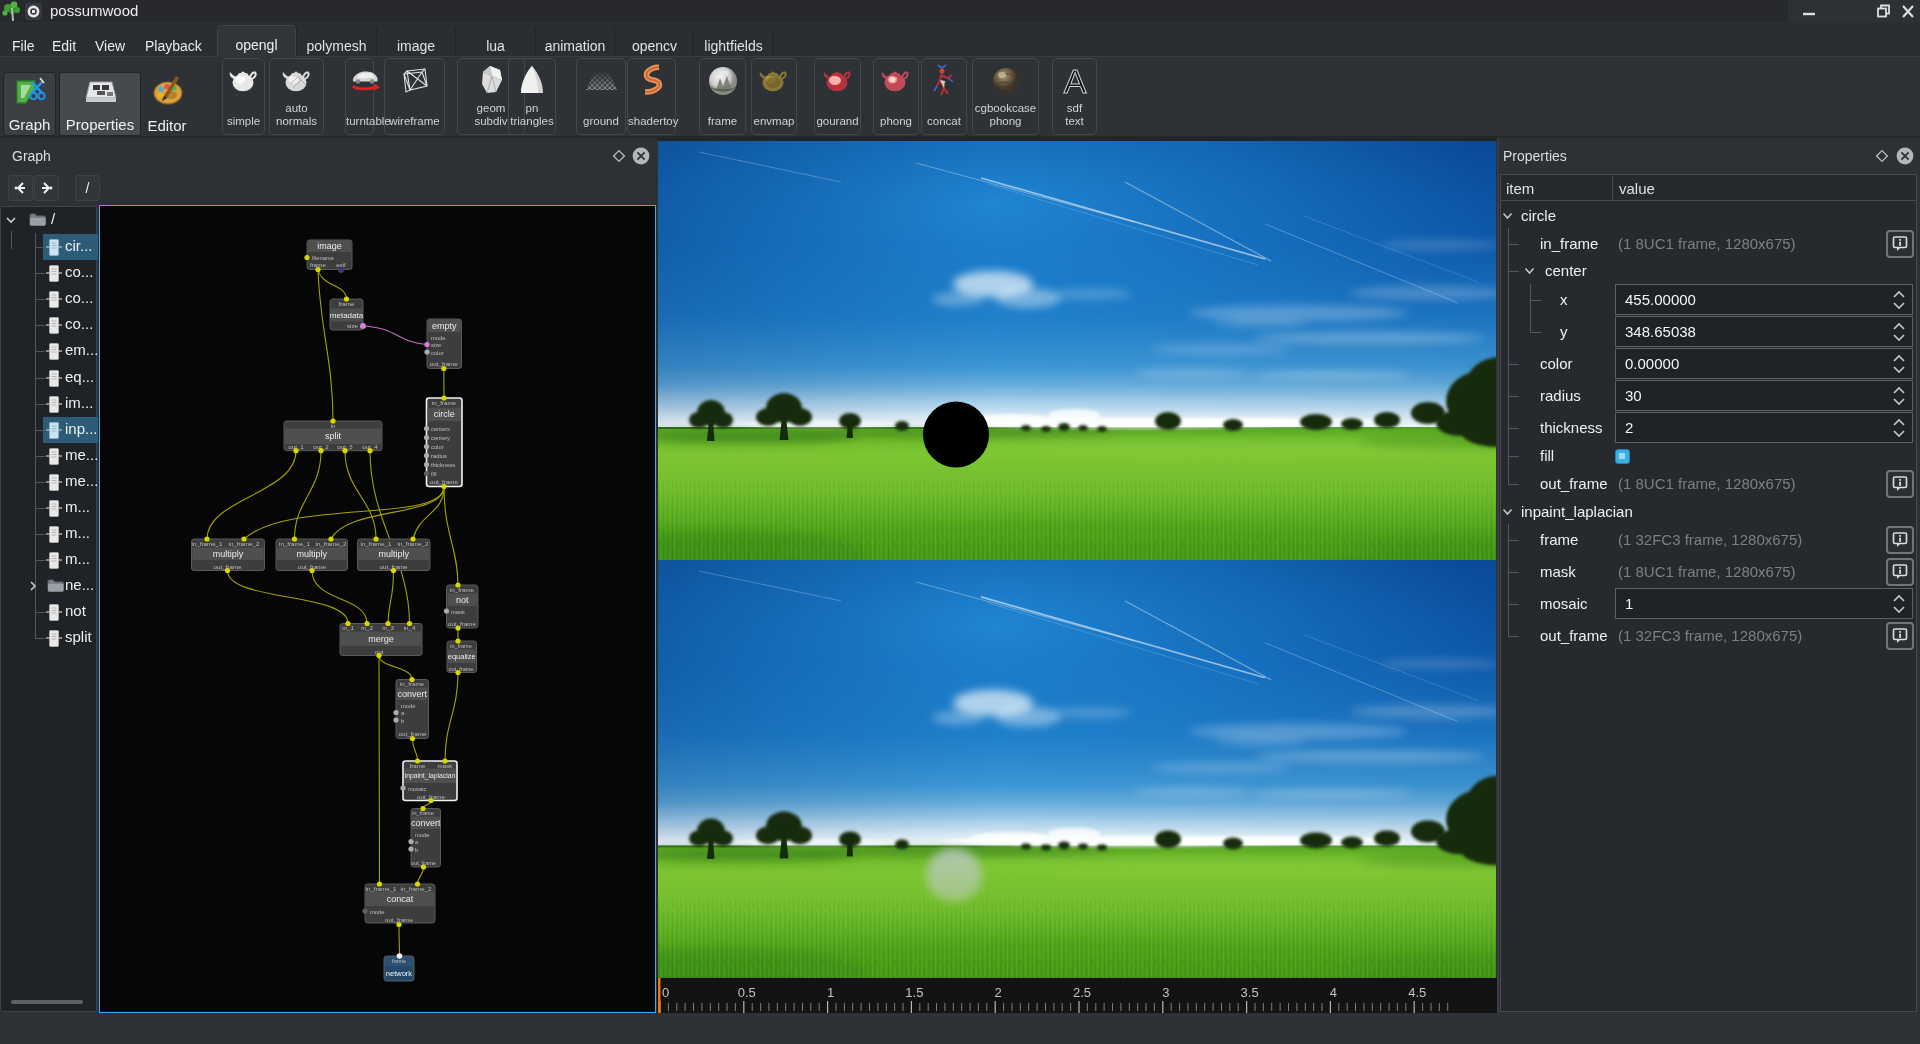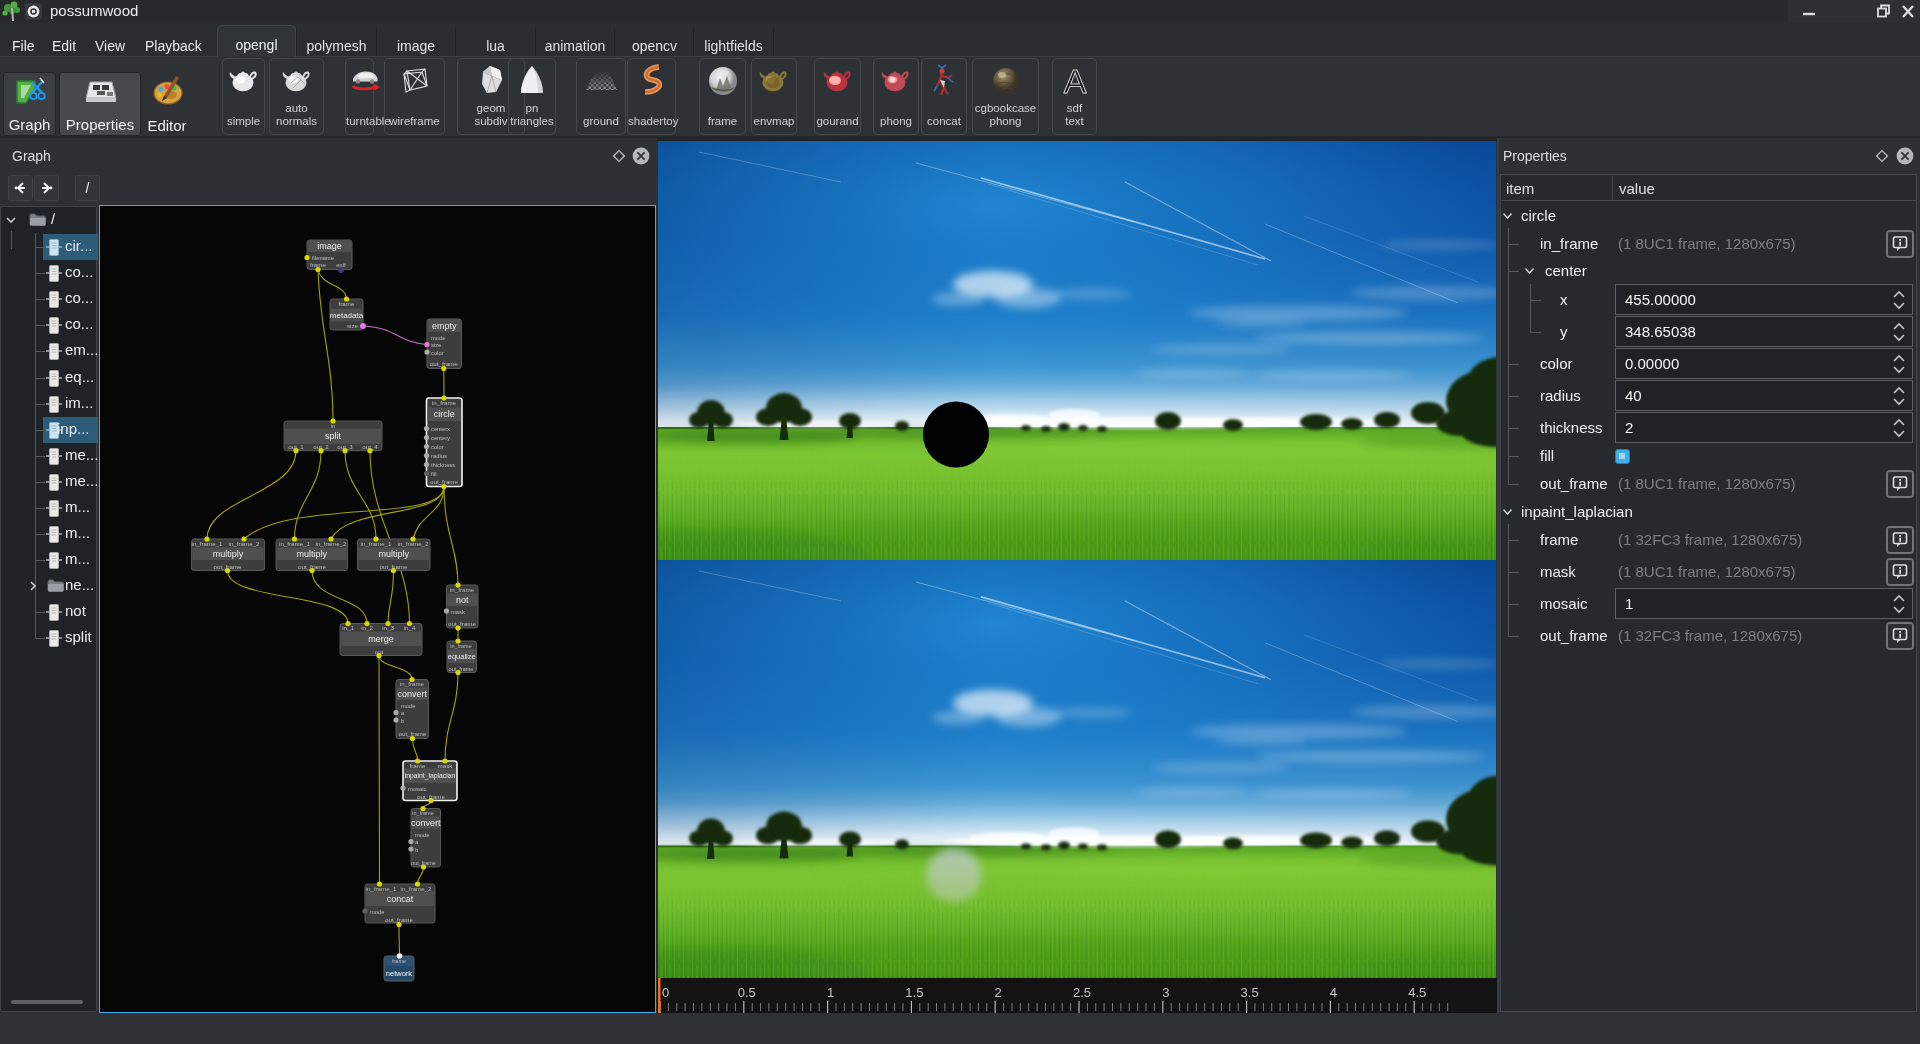--- a/index.html
+++ b/index.html
@@ -391,21 +391,21 @@
       <div class="abs" style="left:64px;top:3px">im...</div>
     </div>
 <div class="tree-row" style="top:210px">
       <div class="abs" style="left:42px;top:0;width:55px;height:26px;background:#2c5c77"></div>
       <div class="abs" style="left:34px;top:13px;width:10px;height:1px;background:#54585c"></div>
       <svg class="abs" style="left:44px;top:5px" width="18" height="17" viewBox="0 0 18 17">
 <path d="M1 8 H5 M13 8 H17" stroke="#8fb2c9" stroke-width="1.6"></path>
 <rect x="4.5" y="0.5" width="9" height="16" rx="1" fill="#cfe2ef" stroke="#8fb2c9" stroke-width="0.8"></rect>
 <path d="M6.5 4 h5 M6.5 6.5 h5 M6.5 9 h5" stroke="#8fb2c9" stroke-width="0.9"></path>
       </svg>
-      <div class="abs" style="left:56px;top:3px">inp...</div>
+      <div class="abs" style="left:64px;top:3px">inp...</div>
     </div>
 <div class="tree-row" style="top:236px">
       <div class="abs" style="left:34px;top:13px;width:10px;height:1px;background:#54585c"></div>
       <svg class="abs" style="left:44px;top:5px" width="18" height="17" viewBox="0 0 18 17">
 <path d="M1 8 H5 M13 8 H17" stroke="#b0b0ae" stroke-width="1.6"></path>
 <rect x="4.5" y="0.5" width="9" height="16" rx="1" fill="#e9e9e7" stroke="#b0b0ae" stroke-width="0.8"></rect>
 <path d="M6.5 4 h5 M6.5 6.5 h5 M6.5 9 h5" stroke="#b0b0ae" stroke-width="0.9"></path>
       </svg>
       <div class="abs" style="left:64px;top:3px">me...</div>
     </div>
@@ -1005,21 +1005,21 @@
     <path d="M3 8 L8 3 L13 8" stroke="#c5c8ca" stroke-width="1.6" fill="none"></path>
     <path d="M3 14 L8 19 L13 14" stroke="#c5c8ca" stroke-width="1.6" fill="none"></path>
   </svg>
 <div class="abs" style="left:1540px;top:355px;font-size:15px;color:#eff0f1">color</div>
 <div class="spin" style="top:348px">0.00000</div>
 <svg class="abs" style="left:1891px;top:353px" width="16" height="22" viewBox="0 0 16 22">
     <path d="M3 8 L8 3 L13 8" stroke="#c5c8ca" stroke-width="1.6" fill="none"></path>
     <path d="M3 14 L8 19 L13 14" stroke="#c5c8ca" stroke-width="1.6" fill="none"></path>
   </svg>
 <div class="abs" style="left:1540px;top:387px;font-size:15px;color:#eff0f1">radius</div>
-<div class="spin" style="top:380px">40</div>
+<div class="spin" style="top:380px">30</div>
 <svg class="abs" style="left:1891px;top:385px" width="16" height="22" viewBox="0 0 16 22">
     <path d="M3 8 L8 3 L13 8" stroke="#c5c8ca" stroke-width="1.6" fill="none"></path>
     <path d="M3 14 L8 19 L13 14" stroke="#c5c8ca" stroke-width="1.6" fill="none"></path>
   </svg>
 <div class="abs" style="left:1540px;top:419px;font-size:15px;color:#eff0f1">thickness</div>
 <div class="spin" style="top:412px">2</div>
 <svg class="abs" style="left:1891px;top:417px" width="16" height="22" viewBox="0 0 16 22">
     <path d="M3 8 L8 3 L13 8" stroke="#c5c8ca" stroke-width="1.6" fill="none"></path>
     <path d="M3 14 L8 19 L13 14" stroke="#c5c8ca" stroke-width="1.6" fill="none"></path>
   </svg>

